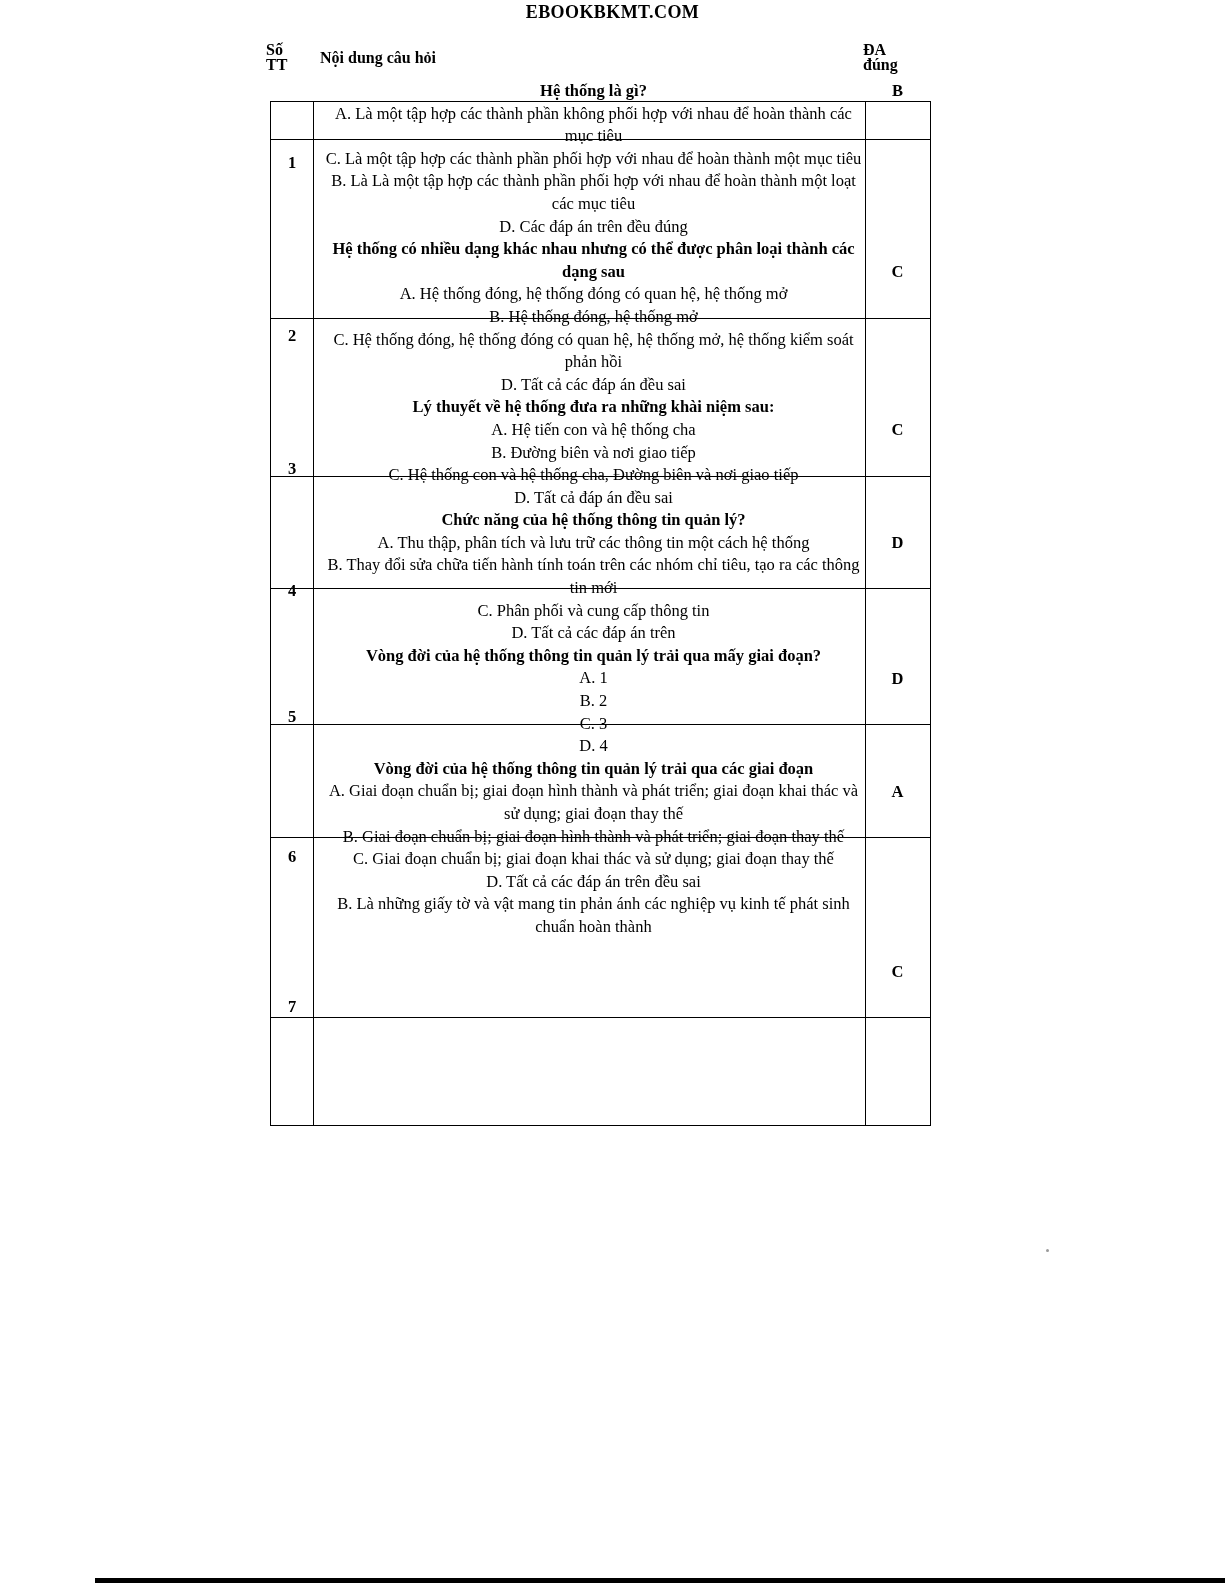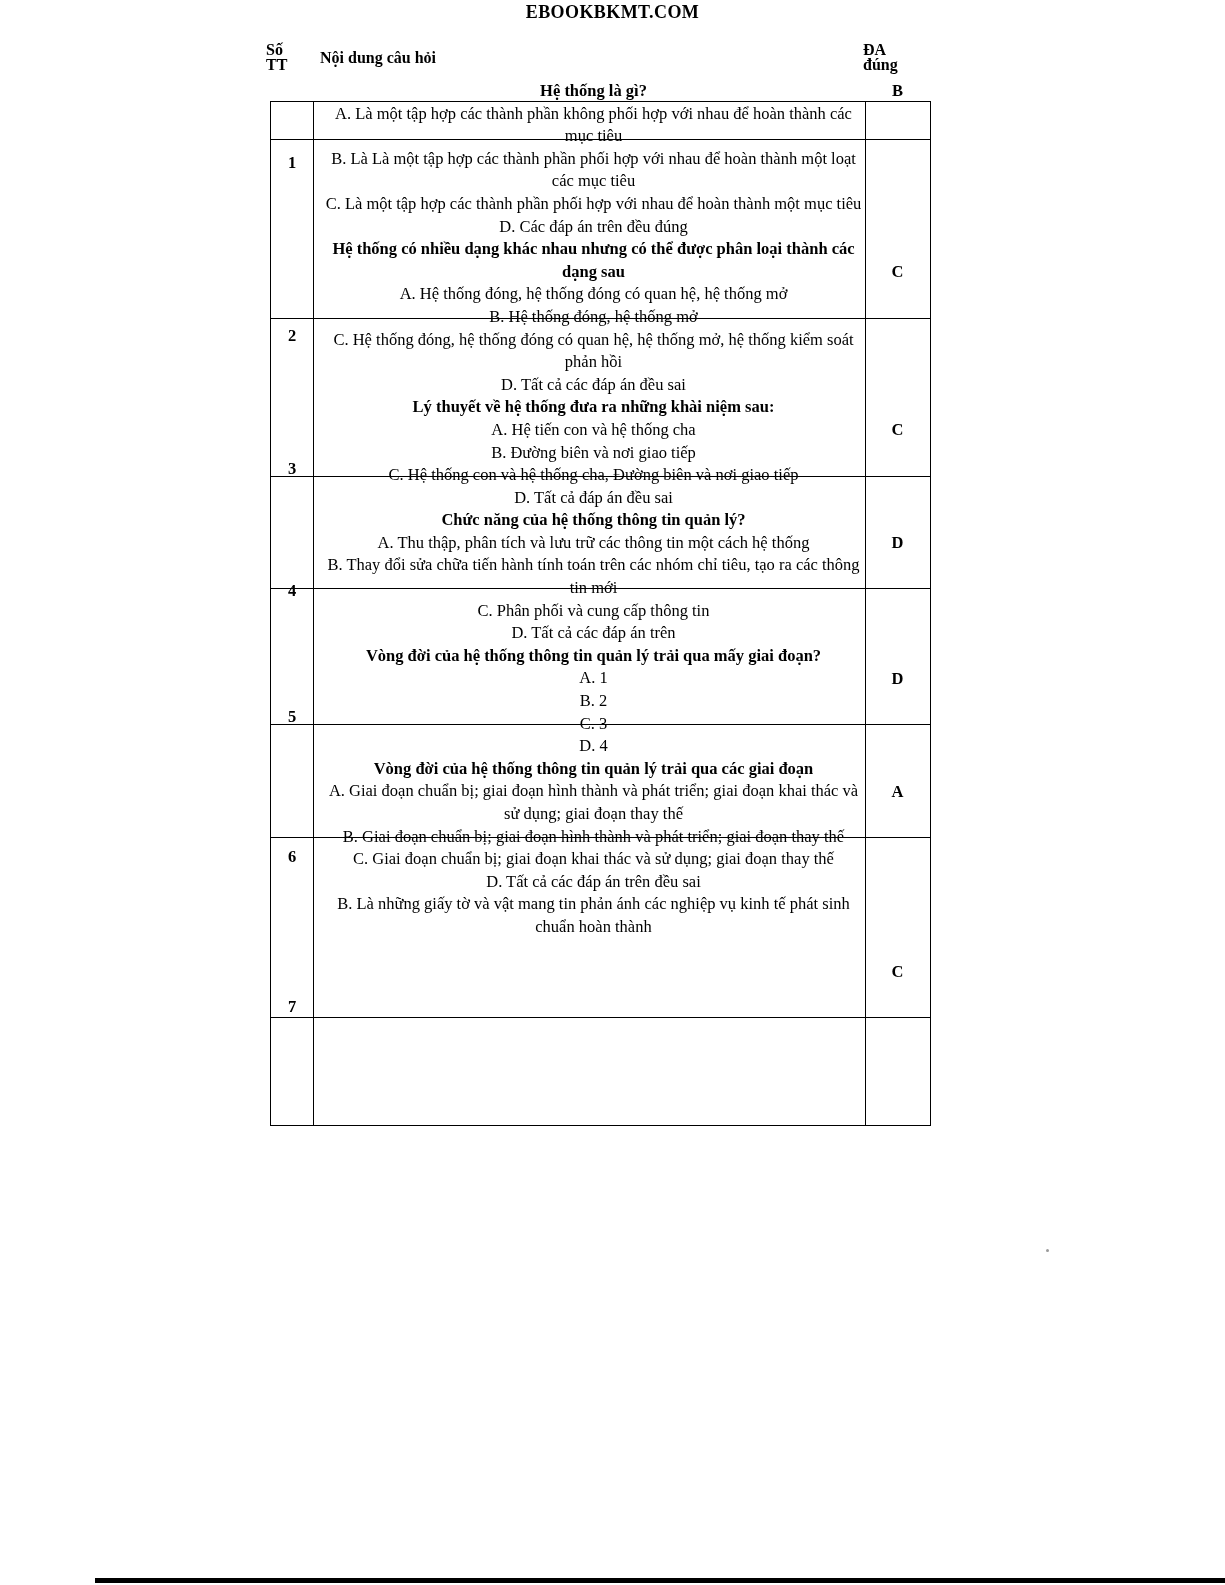--- a/index.html
+++ b/index.html
@@ -98,22 +98,22 @@
   <div class="colhead colhead-ans">
     <div>ĐA</div>
     <div>đúng</div>
   </div>
 
   <div class="content-col">
 
     <div>
       <div class="q-title">Hệ thống là gì?</div>
       <div class="q-option">A. Là một tập hợp các thành phần không phối hợp với nhau để hoàn thành các mục tiêu</div>
+      <div class="q-option">C. Là một tập hợp các thành phần phối hợp với nhau để hoàn thành một mục tiêu</div>
       <div class="q-option">B. Là Là một tập hợp các thành phần phối hợp với nhau để hoàn thành một loạt các mục tiêu</div>
-      <div class="q-option">C. Là một tập hợp các thành phần phối hợp với nhau để hoàn thành một mục tiêu</div>
       <div class="q-option">D. Các đáp án trên đều đúng</div>
     </div>
 
     <div>
       <div class="q-title">Hệ thống có nhiều dạng khác nhau nhưng có thể được phân loại thành các dạng sau</div>
       <div class="q-option">A. Hệ thống đóng, hệ thống đóng có quan hệ, hệ thống mở</div>
       <div class="q-option">B. Hệ thống đóng, hệ thống mở</div>
       <div class="q-option">C. Hệ thống đóng, hệ thống đóng có quan hệ, hệ thống mở, hệ thống kiểm soát phản hồi</div>
       <div class="q-option">D. Tất cả các đáp án đều sai</div>
     </div>

